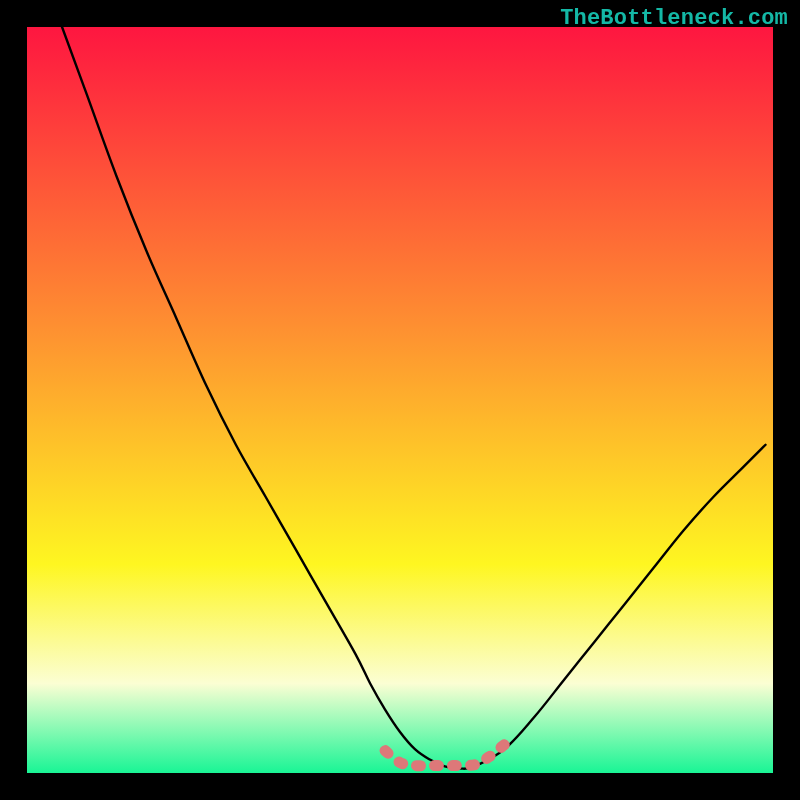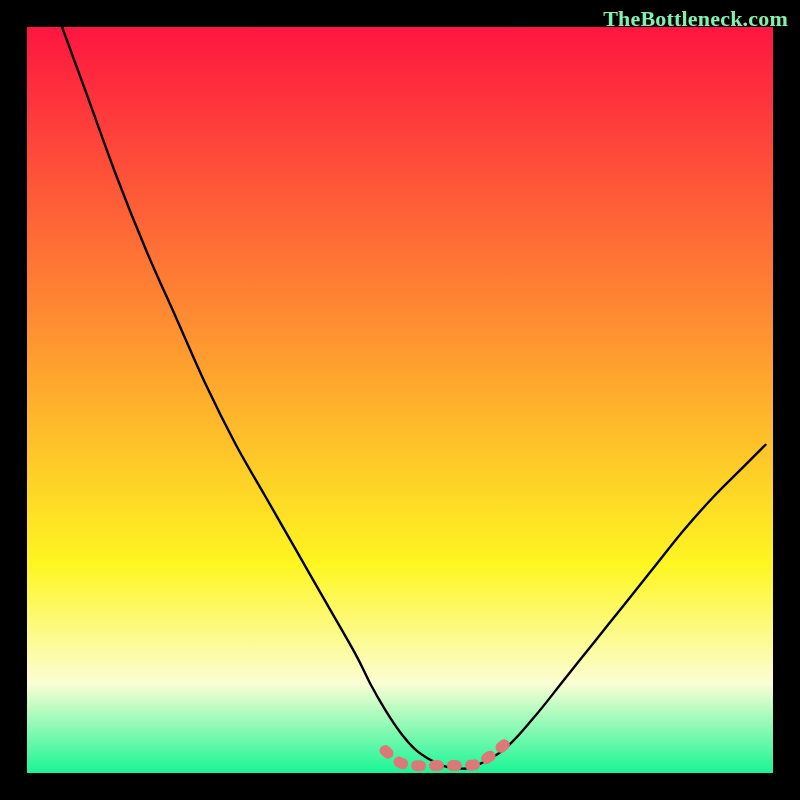--- a/index.html
+++ b/index.html
@@ -7,23 +7,23 @@
   .frame {
     position: relative;
     width: 800px;
     height: 800px;
     background: #000;
   }
   .watermark {
     position: absolute;
     top: 6px;
     right: 12px;
-    font-family: Liberation Serif, serif;
+    font-family: Liberation Mono, monospace;
     font-size: 22px;
-    color: #86efac;
+    color: #14b8a6;
     font-weight: 600;
     letter-spacing: 0.2px;
   }
   .plot {
     position: absolute;
     left: 27px;
     top: 27px;
     width: 746px;
     height: 746px;
   }

